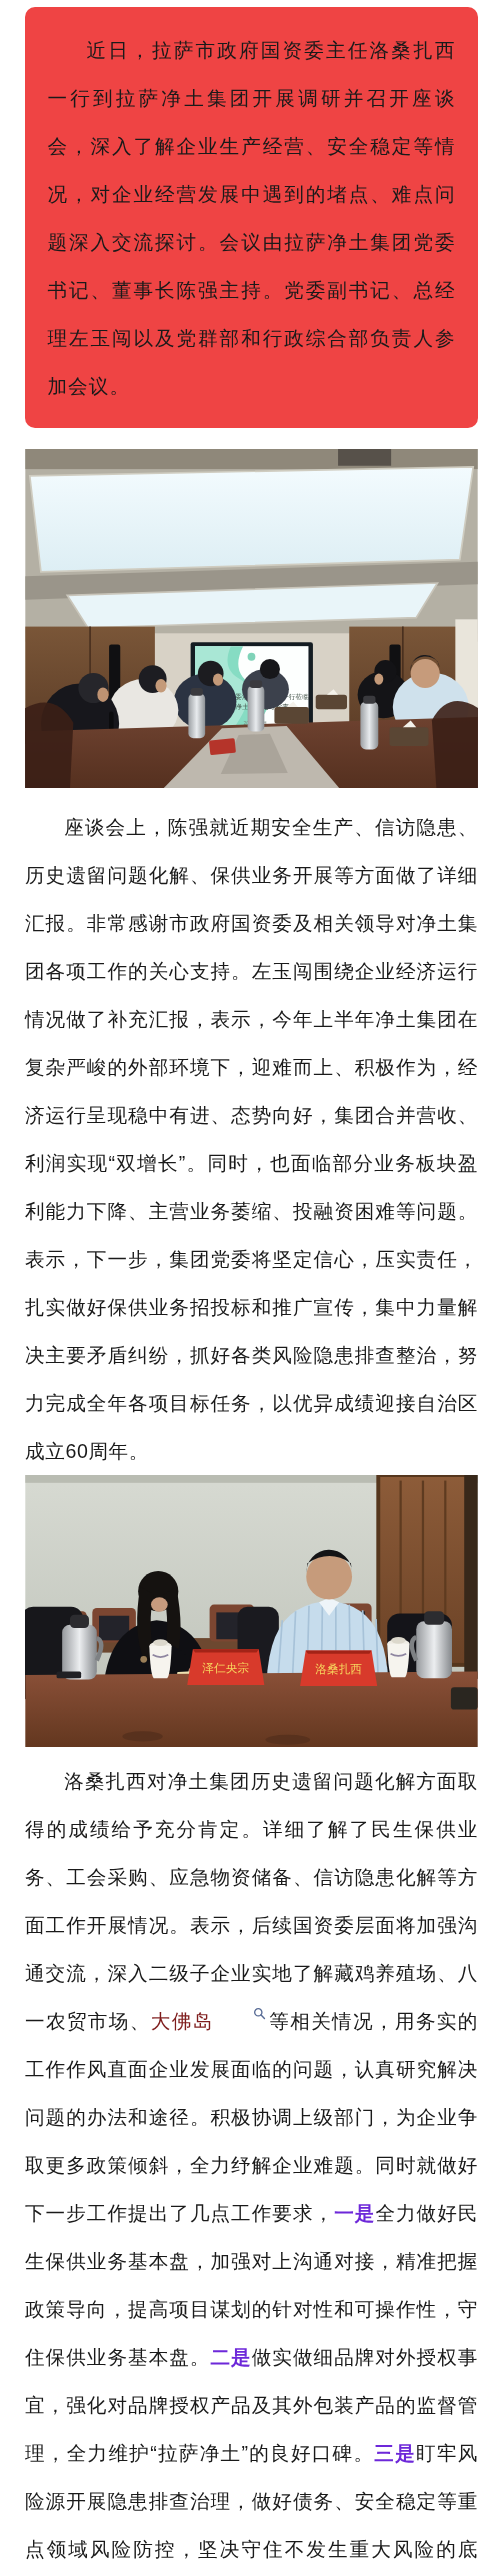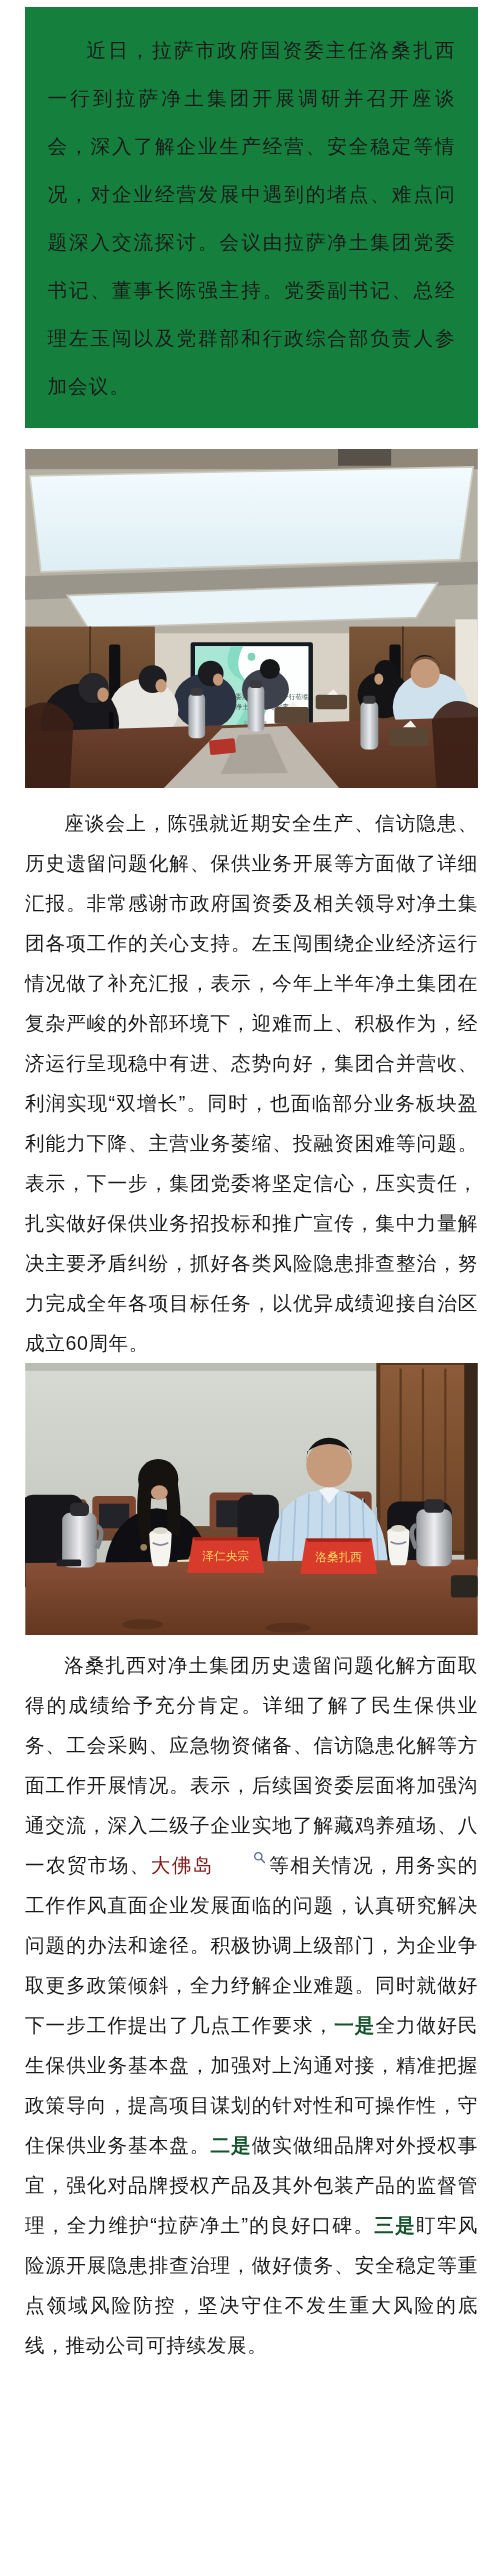--- a/index.html
+++ b/index.html
@@ -5,47 +5,48 @@
   html,body{margin:0;padding:0;}
   body{
     width:503px;height:2576px;overflow:hidden;background:#ffffff;
     font-family:"Liberation Sans","DejaVu Sans",sans-serif;
     color:#1a1a1a;
   }
   .page{width:503px;}
   
   .intro-panel{
     margin:7.3px 25px 0 25px;
-    background:#15803d;
+    background:#ef4444;
     padding:18.5px 22.4px;
     box-sizing:border-box;
+    border-radius:10px;
   }
   .intro-panel p{
     margin:0;
     font-size:19.6px;line-height:48px;letter-spacing:1.1px;
     text-indent:2em;text-align:justify;color:#1a1a1a;
   }
   
   figure.photo{margin:0 25px;padding:0;}
   figure.photo1{margin-top:21px;}
   figure.photo svg{display:block;}
   
   p.body-para{
     margin:0 25px;
-    font-size:19.6px;line-height:40px;letter-spacing:0.6px;
+    font-size:19.6px;line-height:48px;letter-spacing:0.6px;
     text-indent:2em;text-align:justify;color:#1a1a1a;
   }
   p.p2{margin-top:14.5px;}
   p.p3{margin-top:10px;}
   a.inline-link{color:#7f1d1d;text-decoration:none;cursor:pointer;}
   .sup-search{
     display:inline-block;vertical-align:super;line-height:0;margin:0 1.7px 0 0.6px;
   }
   em.hl{
-    font-style:normal;font-weight:600;color:#14532d;
+    font-style:normal;font-weight:600;color:#6d28d9;
   }
 </style>
 </head>
 <body>
 
 <div class="page">
 
   <section class="intro-panel">
     <p>近日，拉萨市政府国资委主任洛桑扎西一行到拉萨净土集团开展调研并召开座谈会，深入了解企业生产经营、安全稳定等情况，对企业经营发展中遇到的堵点、难点问题深入交流探讨。会议由拉萨净土集团党委书记、董事长陈强主持。党委副书记、总经理左玉闯以及党群部和行政综合部负责人参加会议。</p>
   </section>

